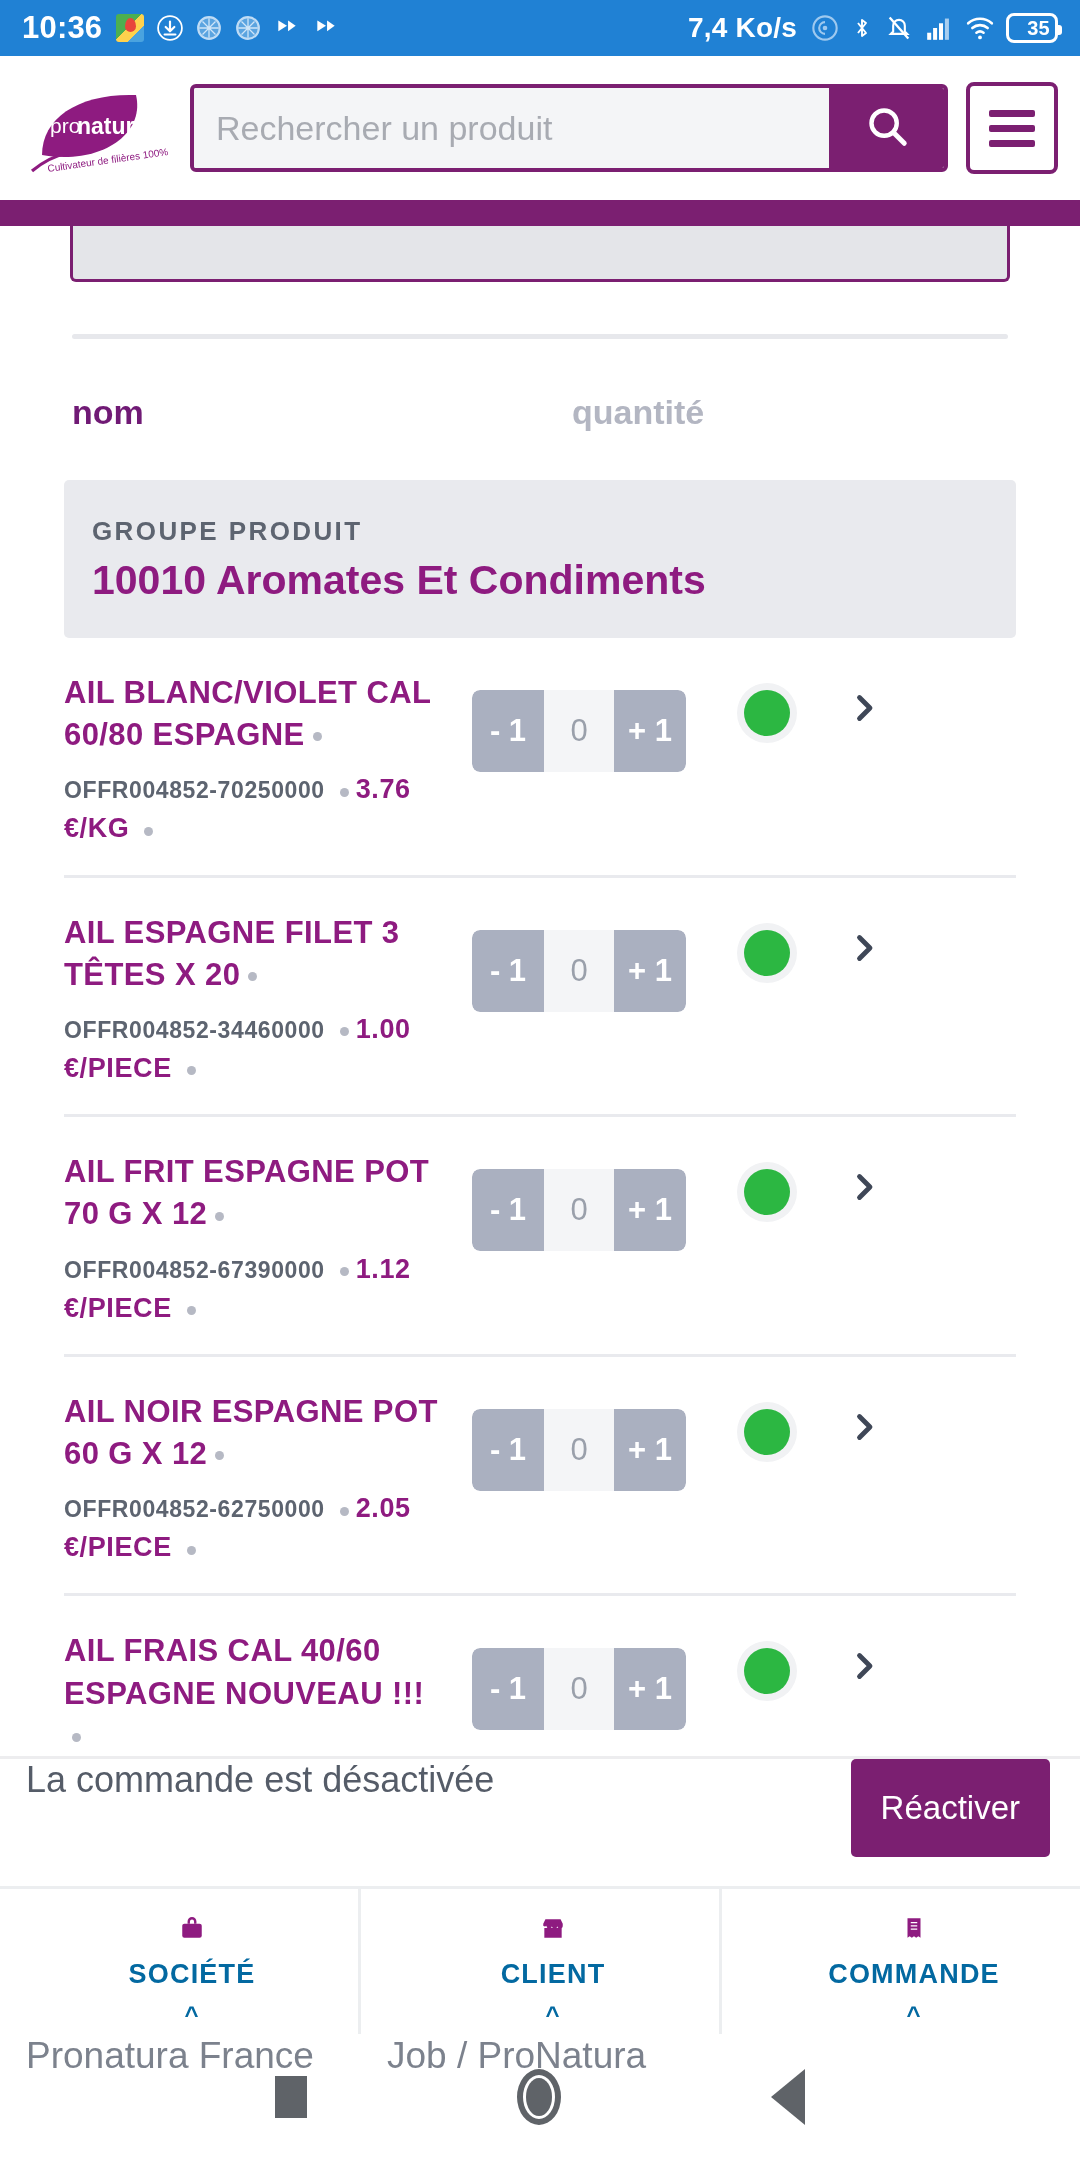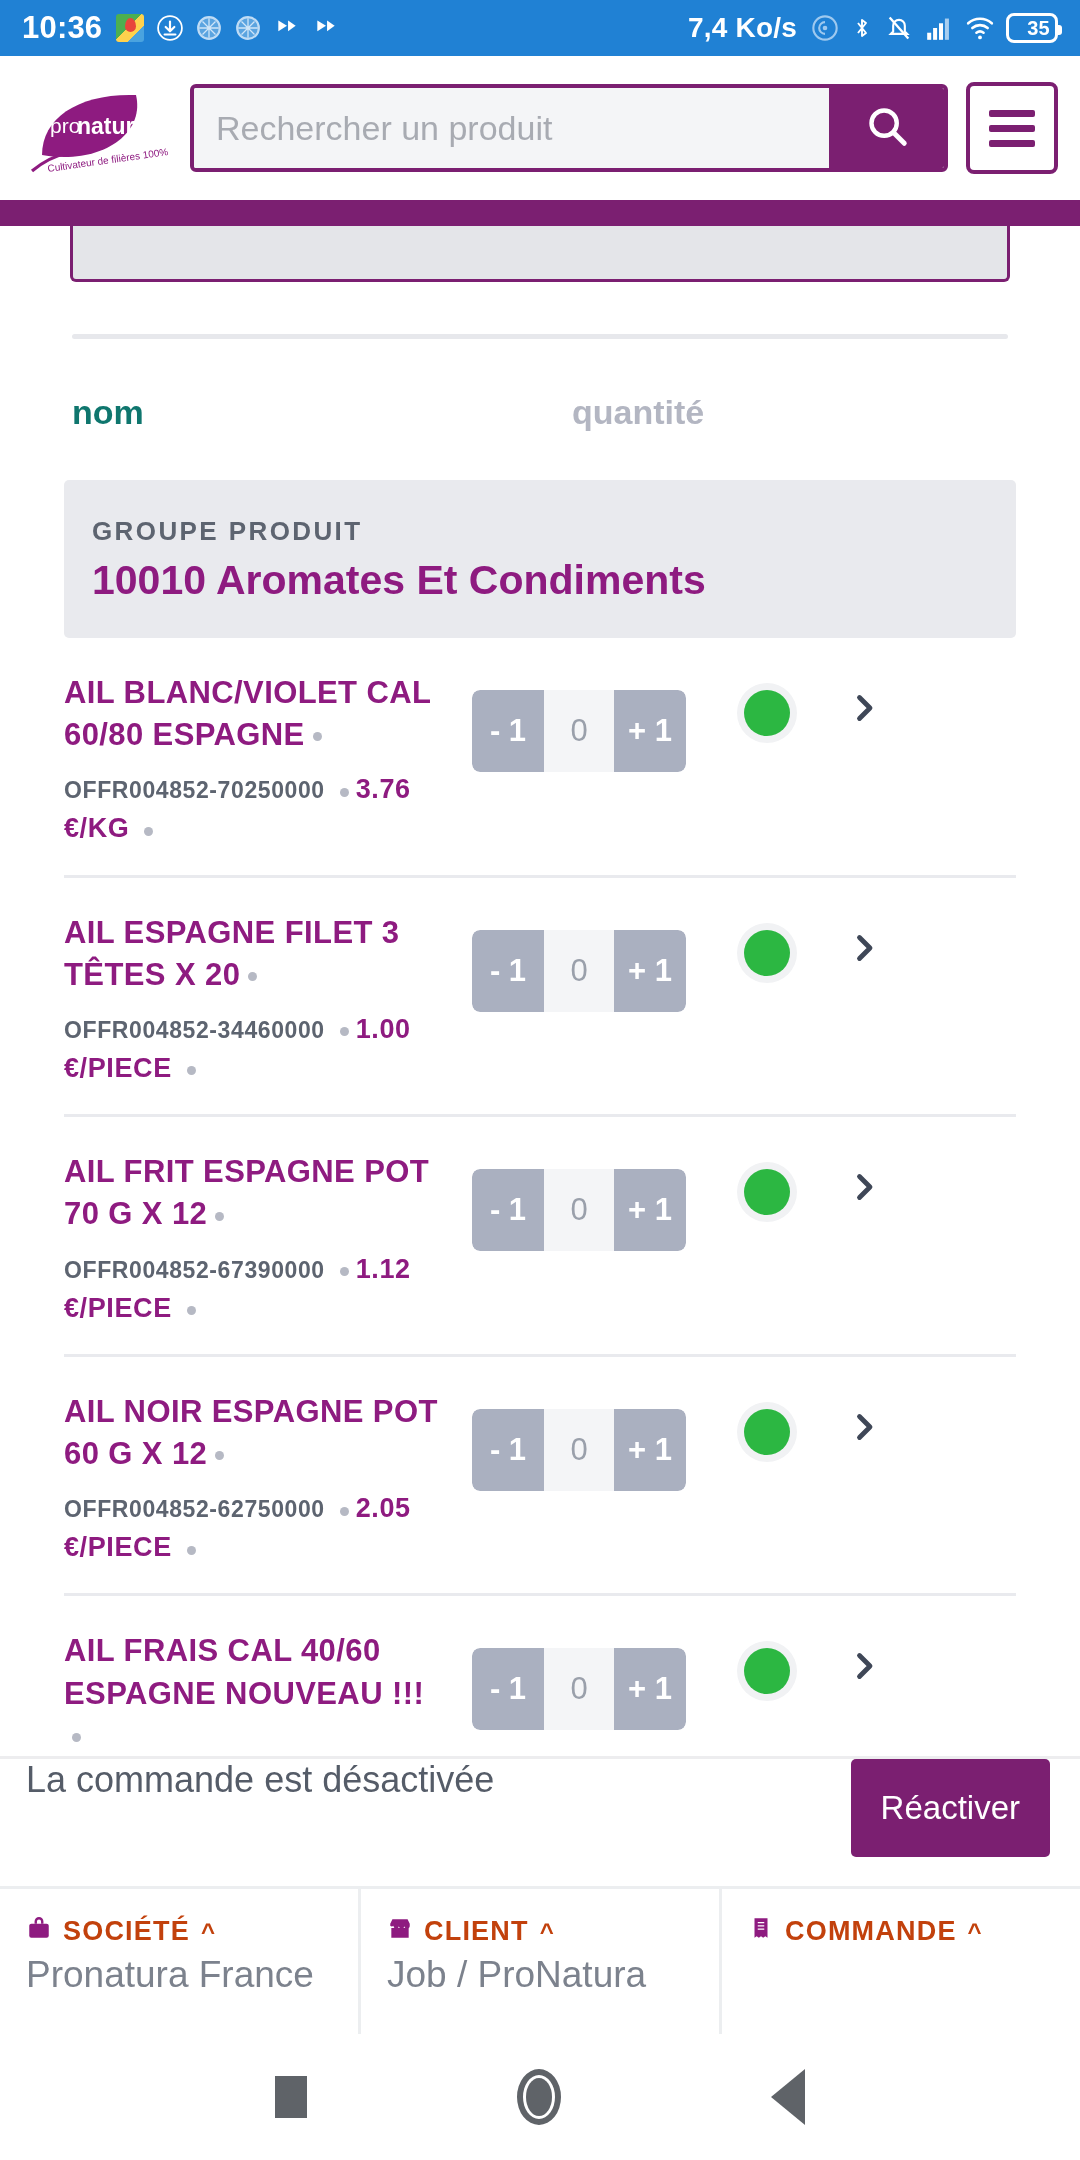--- a/index.html
+++ b/index.html
@@ -57,21 +57,21 @@
   .purple-strip { height: 26px; background:#7b1f71; }
 
   
   .content { position:relative; background:#fff; }
   .cut-input { margin: 0 70px 0 70px; height: 56px; background:#e4e5e9;
                border: 3px solid #7b1f71; border-top: none;
                border-radius: 0 0 6px 6px; }
   .thin-rule { margin: 52px 72px 0 72px; height: 5px; background:#e7e8ec; border-radius:3px; }
 
   .col-heads { display:flex; padding: 54px 72px 0 72px; }
-  .col-heads .h-nom { width: 500px; font-size: 34px; color:#0f766e; font-weight:700; }
+  .col-heads .h-nom { width: 500px; font-size: 34px; color:#701a75; font-weight:700; }
   .col-heads .h-qte { font-size: 34px; color:#b3b6c2; font-weight:700; }
 
   .group-box { margin: 48px 64px 0 64px; background:#e9eaee; border-radius:5px;
                padding: 36px 0 34px 28px; }
   .group-kicker { font-size: 26px; letter-spacing: 2.4px; font-weight:700; color:#5d6470; }
   .group-title { font-size: 41px; font-weight:700; color:#8e1b80; margin-top: 10px; }
 
   
   .rows { margin: 0 64px; }
   .row { display:flex; align-items:flex-start; padding: 30px 0 26px 0;
@@ -106,22 +106,22 @@
   .bottom-wrap { position:absolute; left:0; right:0; bottom:0; background:#fff; }
   .order-bar { height: 130px; border-top: 3px solid #ededef; display:flex; align-items:flex-start;
                padding: 0 30px 0 26px; background:#fff; }
   .order-msg { flex:1; font-size: 36px; color:#555c68; }
   .reactivate { background:#7b1f71; color:#fff; font-size: 33px; border:none;
                 border-radius: 5px; padding: 30px 30px; font-family:"Liberation Sans", sans-serif;
                 cursor:pointer; }
   .ctx-bar { display:flex; border-top: 3px solid #eceef0; background:#fff; height: 148px; }
   .ctx-cell { flex:1; padding: 26px 0 0 26px; border-right: 3px solid #eceef0; }
   .ctx-cell:last-child { border-right: none; }
-  .ctx-head { display:flex; align-items:center; gap: 11px; color:#c2410c;
-              font-size: 27px; font-weight:700; letter-spacing:1.2px; }
+  .ctx-head { display:flex; align-items:center; gap: 11px; color:#0369a1;
+              font-size: 27px; font-weight:700; letter-spacing:1.2px;flex-direction:column; }
   .ctx-val { margin-top: 6px; font-size: 37px; color:#7c828d; }
   .chev-up { font-size: 24px; font-weight:700; }
 
   .navbar { height: 126px; background:#fff; display:flex; align-items:center;
             justify-content: space-around; padding: 0 170px; }
   .nav-sq { width: 32px; height: 42px; background:#5f6368; }
   .nav-ci { width: 44px; height: 56px; border: 6px solid #5f6368; border-radius: 50%;
             display:flex; align-items:center; justify-content:center; }
   .nav-ci i { width: 26px; height: 38px; background:#5f6368; border-radius:50%; display:block; }
   .nav-tr { width:0; height:0; border-top: 28px solid transparent;

